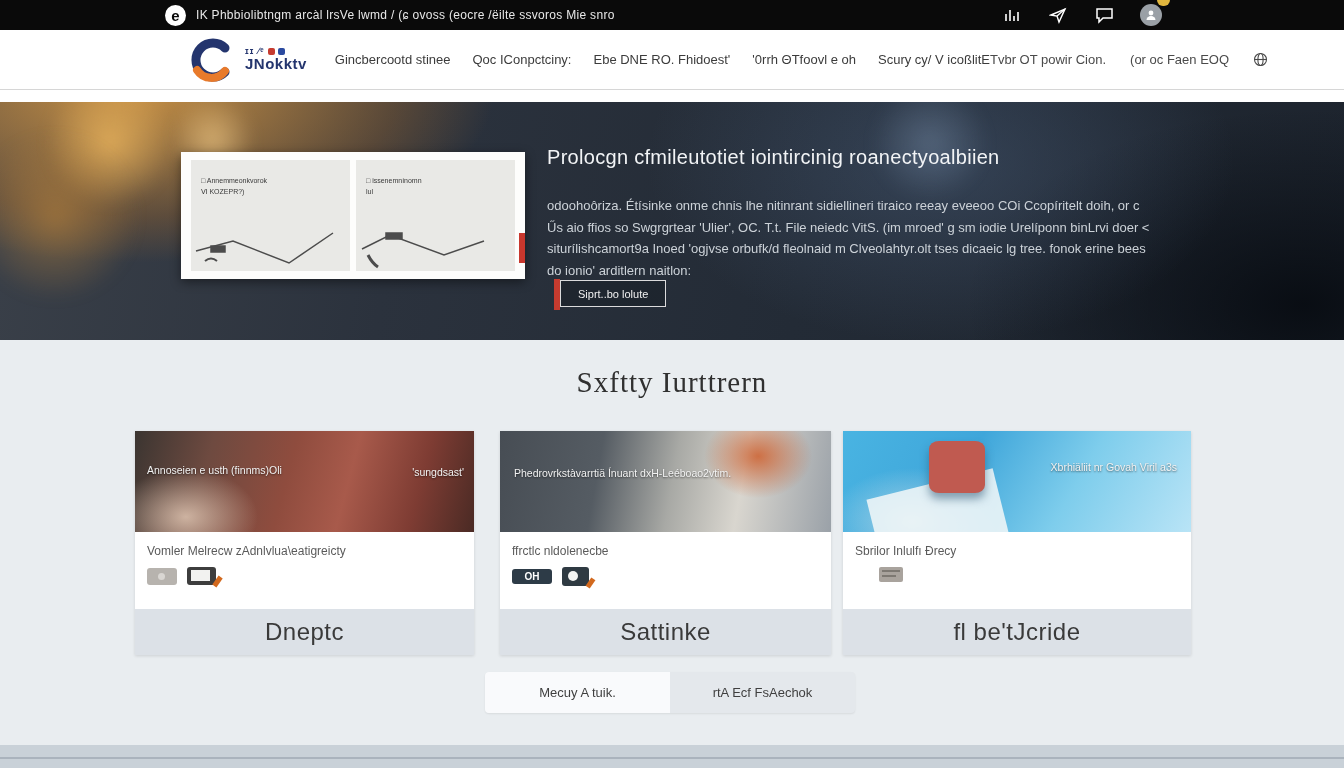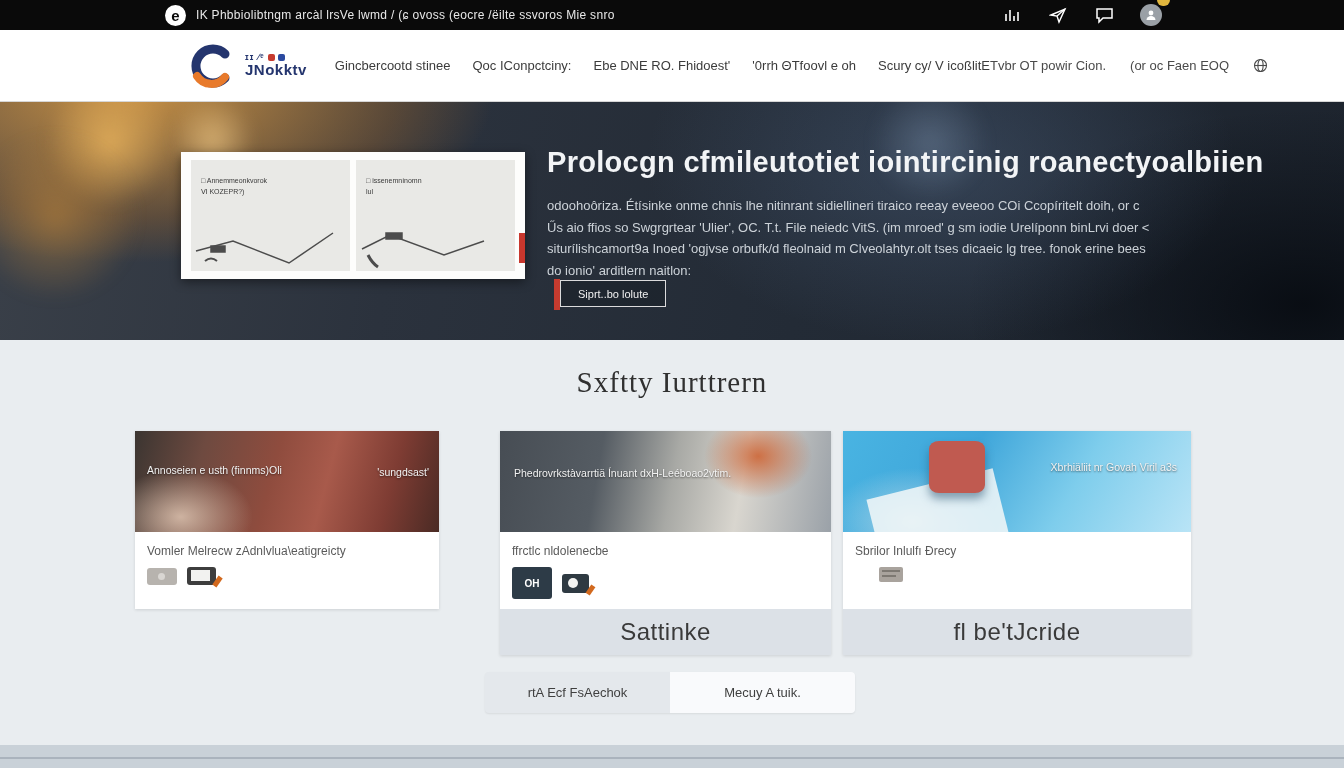--- a/index.html
+++ b/index.html
@@ -16,21 +16,21 @@
   .tb-brand { color:#e8e8e8; font-size:12px; letter-spacing:.3px; white-space:nowrap; }
   .tb-icons { margin-left:auto; display:flex; align-items:center; gap:26px; }
   .tb-icon { width:20px; height:20px; display:flex; align-items:center; justify-content:center; }
   .tb-icon svg { display:block; }
   .tb-avatar { width:22px; height:22px; border-radius:50%; background:#9aa0a6;
                display:flex; align-items:center; justify-content:center; }
   .top-dot { position:absolute; left:1157px; top:0; width:13px; height:6px; background:#e0b63e;
              border-radius:0 0 13px 13px; }
 
   
-  .navbar { position:absolute; left:0; top:30px; width:1344px; height:72px; background:#ffffff;
+  .navbar { position:absolute; left:0; top:30px; width:1344px; height:60px; background:#ffffff;
             border-bottom:1px solid #d6d6d6; display:flex; 
             padding:0 214px 0 185px; }
   .nav-logo { display:flex; align-items:center; gap:8px; flex:0 0 auto; }
   .nav-logo svg { display:block; }
   .logo-text { line-height:1.05; }
   .logo-line1 { font-size:9px; font-weight:bold; color:#24356e; letter-spacing:1px; display:flex; align-items:center; gap:3px; }
   .logo-dot { width:7px; height:7px; border-radius:2px; background:#c63b2f; display:inline-block; }
   .logo-dot2 { width:7px; height:7px; border-radius:2px; background:#2b4aa0; display:inline-block; }
   .logo-line2 { font-size:15px; font-weight:bold; color:#24356e; letter-spacing:.5px; }
   .nav-links { display:flex; align-items:center; gap:22px; margin-left:28px; white-space:nowrap; }
@@ -56,38 +56,38 @@
   .bokeh.b4 { left:870px; top:-20px; width:120px; height:120px;
               background:radial-gradient(circle, rgba(150,175,205,.3), rgba(150,175,205,0) 70%); }
 
   .hero-card { position:absolute; left:181px; top:50px; width:344px; height:127px; background:#fdfdfc;
                box-shadow:0 3px 10px rgba(0,0,0,.45); padding:8px 10px; display:flex; gap:6px; }
   .hero-panel { flex:1; background:#e9e9e6; position:relative; padding:16px 8px 4px 10px; overflow:hidden; }
   .panel-label { font-size:7px; color:#3a3a3a; line-height:1.5; white-space:nowrap; }
   .hero-panel svg { position:absolute; left:0; bottom:2px; }
   .hero-card-redstrip { position:absolute; right:0; bottom:16px; width:6px; height:30px; background:#c8372d; }
 
-  .hero-title { position:absolute; left:547px; top:44px; font-size:29px; font-weight:700;
+  .hero-title { position:absolute; left:547px; top:44px; font-size:20px; font-weight:400;
                 color:#f2f4f6; letter-spacing:.3px; white-space:nowrap; }
   .hero-body { position:absolute; left:547px; top:81px; width:585px; font-size:13px;
                color:#ccd2d8; line-height:21.5px;margin-top:12px; }
   .hero-body div { white-space:nowrap; }
   .cta { position:absolute; left:560px; top:178px; height:27px; padding:0 17px;
          border:1px solid rgba(240,240,240,.9); background:rgba(18,24,30,.35); color:#f0f0f0;
          font-size:11px; display:flex; align-items:center; cursor:pointer; }
   .cta-bar { position:absolute; left:-7px; top:-2px; width:6px; height:31px; background:#c63b2f; }
 
   
   .main { position:absolute; left:0; top:340px; width:1344px; height:405px; background:#e9edf0; }
   .section-heading { position:absolute; left:0; top:26px; width:100%; text-align:center;
                      font-family:"Liberation Serif","DejaVu Serif",serif; font-size:29px; color:#303030;
                      letter-spacing:1px; }
 
   .card { position:absolute; top:91px; box-shadow:0 1px 3px rgba(0,0,0,.12); cursor:pointer; background:#ffffff; }
-  .card1 { left:135px; width:304px; }
+  .card1 { left:135px; width:339px; }
   .card2 { left:500px; width:331px; }
   .card3 { left:843px; width:348px; }
   .card-img { position:relative; height:101px; overflow:hidden; }
   .card1 .card-img { background:
       radial-gradient(ellipse 120px 80px at 15% 85%, rgba(230,205,185,.8), rgba(0,0,0,0) 60%),
       linear-gradient(105deg,#3b3531 0%,#6e4a40 22%,#8f4c3e 45%,#a85a4b 62%,#7e3c33 82%,#4a2a24 100%); }
   .card2 .card-img { background:
       radial-gradient(ellipse 90px 70px at 78% 25%, rgba(205,95,45,.85), rgba(0,0,0,0) 60%),
       linear-gradient(100deg,#474d54 0%,#555c63 30%,#a8a9a5 52%,#d9d6cf 72%,#9aa1a8 100%); }
   .card3 .card-img { background:
@@ -105,21 +105,21 @@
   .card-body { position:relative; height:77px; background:#ffffff; padding:12px 12px 0 12px; }
   .card-body-text { font-size:12px; color:#5a5a5a; white-space:nowrap; overflow:hidden; }
   .icon-row { display:flex; align-items:center; gap:10px; margin-top:9px; }
   .chip { width:30px; height:17px; background:#b7b3ae; border-radius:3px; position:relative; }
   .chip::after { content:""; position:absolute; left:11px; top:5px; width:7px; height:7px;
                  background:#d9d6d2; border-radius:50%; }
   .laptop { width:29px; height:18px; background:#3d3d3d; border-radius:3px; position:relative; }
   .laptop::before { content:""; position:absolute; left:4px; top:3px; width:19px; height:11px; background:#f2f2f0; }
   .laptop::after { content:""; position:absolute; right:-4px; bottom:-2px; width:5px; height:11px;
                    background:#d2691e; transform:rotate(35deg); }
-  .badge-oh { min-width:40px; height:32px; background:#2d3b47; border-radius:3px; color:#ffffff;
+  .badge-oh { min-width:40px; height:15px; background:#2d3b47; border-radius:3px; color:#ffffff;
               font-size:10px; font-weight:bold; display:flex; align-items:center; justify-content:center; }
   .cam { width:27px; height:19px; background:#2f3a42; border-radius:3px; position:relative; }
   .cam::before { content:""; position:absolute; left:6px; top:4px; width:10px; height:10px;
                  background:#f4f4f2; border-radius:50%; }
   .cam::after { content:""; position:absolute; right:-4px; bottom:-2px; width:5px; height:10px;
                 background:#d2691e; transform:rotate(35deg); }
   .printer { width:24px; height:15px; background:#a9a39d; border-radius:2px; position:relative; margin-left:24px; }
   .printer::before { content:""; position:absolute; left:3px; top:3px; width:18px; height:2px; background:#7d7872; }
   .printer::after { content:""; position:absolute; left:3px; top:8px; width:14px; height:2px; background:#7d7872; }
   .card-footer { height:46px; background:#dce1e7; display:flex; align-items:center; justify-content:center;
@@ -256,20 +256,21 @@
         <div class="ov ov-left">Annoseien e usth (finnms)Oli</div>
         <div class="ov ov-right">'sungdsast'</div>
       </div>
       <div class="card-body">
         <div class="card-body-text">Vomler Melrecw zAdnlvlua\eatigreicty</div>
         <div class="icon-row">
           <div class="chip"></div>
           <div class="laptop"></div>
         </div>
       </div>
+      <div class="card-footer">Dneptc</div>
     </div>
 
     <div class="card card2">
       <div class="card-img">
         <div class="ov ov-left">Phedrovrkstàvarrtiä Ínuant dxH-Leéboao2vtim.</div>
       </div>
       <div class="card-body">
         <div class="card-body-text">ffrctlc nldolenecbe</div>
         <div class="icon-row">
           <div class="badge-oh">OH</div>
@@ -288,22 +289,22 @@
       <div class="card-body">
         <div class="card-body-text">Sbrilor Inlulfı Ðrecy</div>
         <div class="icon-row">
           <div class="printer"></div>
         </div>
       </div>
       <div class="card-footer">fl be'tJcride</div>
     </div>
 
     <div class="tabs">
+      <div class="tab active">Mecuy A tuik.</div>
       <div class="tab">rtA Ecf FsAechok</div>
-      <div class="tab active">Mecuy A tuik.</div>
     </div>
   </div>
 
   <div class="bottomstrip">
     <div class="bottom-line"></div>
   </div>
 
 </div>
 
 </body></html>

